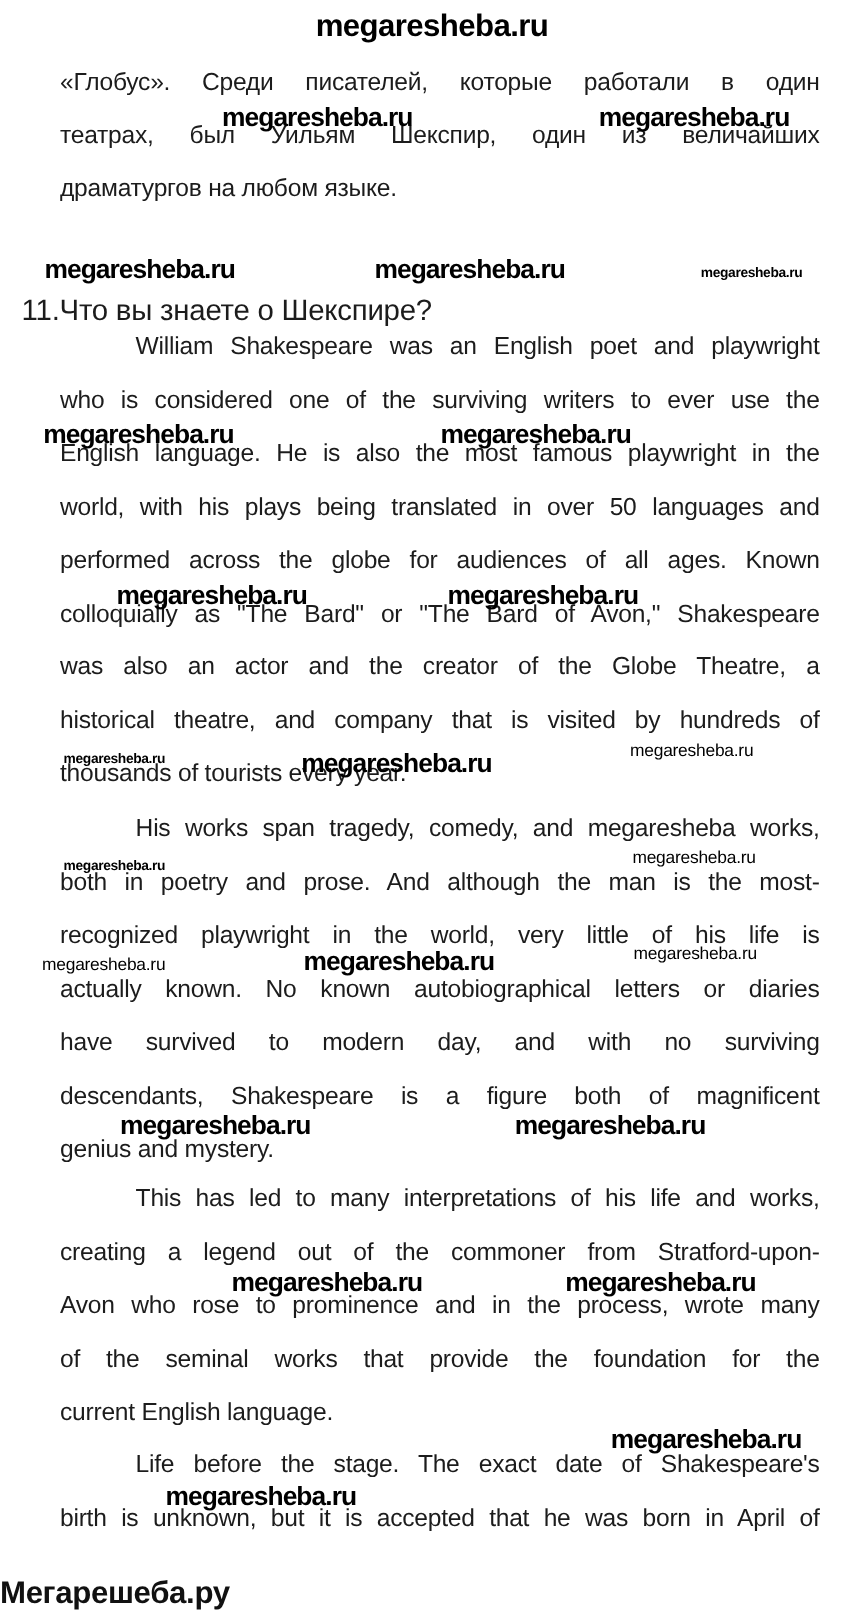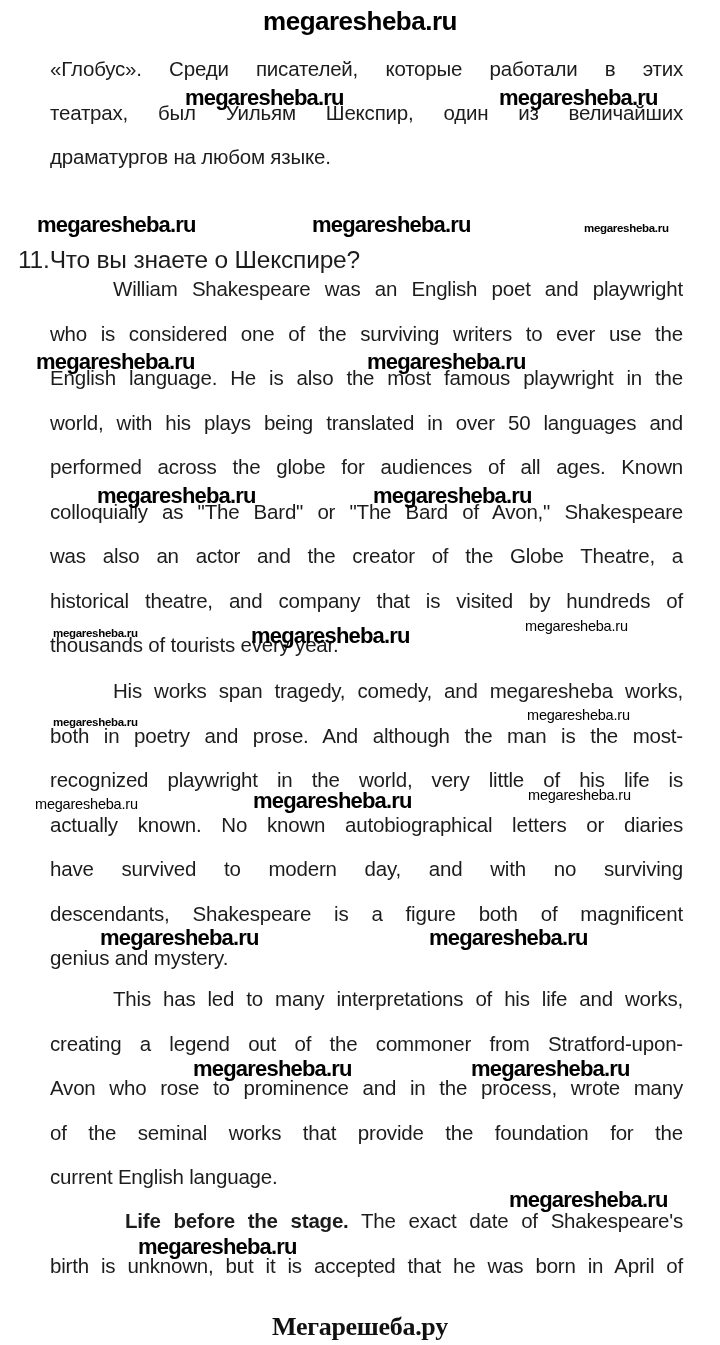--- a/index.html
+++ b/index.html
@@ -47,36 +47,35 @@
   .wm.md { font-size:14.5px; font-weight:normal; letter-spacing:-0.2px; }
   .wm.sm { font-size:11.5px; letter-spacing:-0.3px; }
   .wm-header {
     position:absolute; top:6px; left:0; width:100%;
     text-align:center;
     font-size:26px; font-weight:bold; letter-spacing:-0.5px;
     color:#000;
   }
   .wm-footer {
     position:absolute; top:1312px; left:0; width:100%;
-    text-align:center;
+    text-align:left;
     font-size:26px; font-weight:bold; letter-spacing:-0.3px;
     color:#111;
-    font-family:Liberation Serif, serif;
   }
-  b { font-weight:bold;margin-left:12px; }
+  b { font-weight:normal; }
 </style>
 </head>
 <body>
 
 <div class="page">
 
   <div class="wm-header">megaresheba.ru</div>
 
   <div class="textblock ru" style="top:47px">
-      <div class="line">«Глобус». Среди писателей, которые работали в этих</div>
+      <div class="line">«Глобус». Среди писателей, которые работали в один</div>
       <div class="line">театрах, был Уильям Шекспир, один из величайших</div>
       <div class="line last">драматургов на любом языке.</div>
     </div>
 
   <div class="heading">11.Что вы знаете о Шекспире?</div>
 
   <div class="textblock" style="top:267px">
       <div class="line first">William Shakespeare was an English poet and playwright</div>
       <div class="line">who is considered one of the surviving writers to ever use the</div>
       <div class="line">English language. He is also the most famous playwright in the</div>

